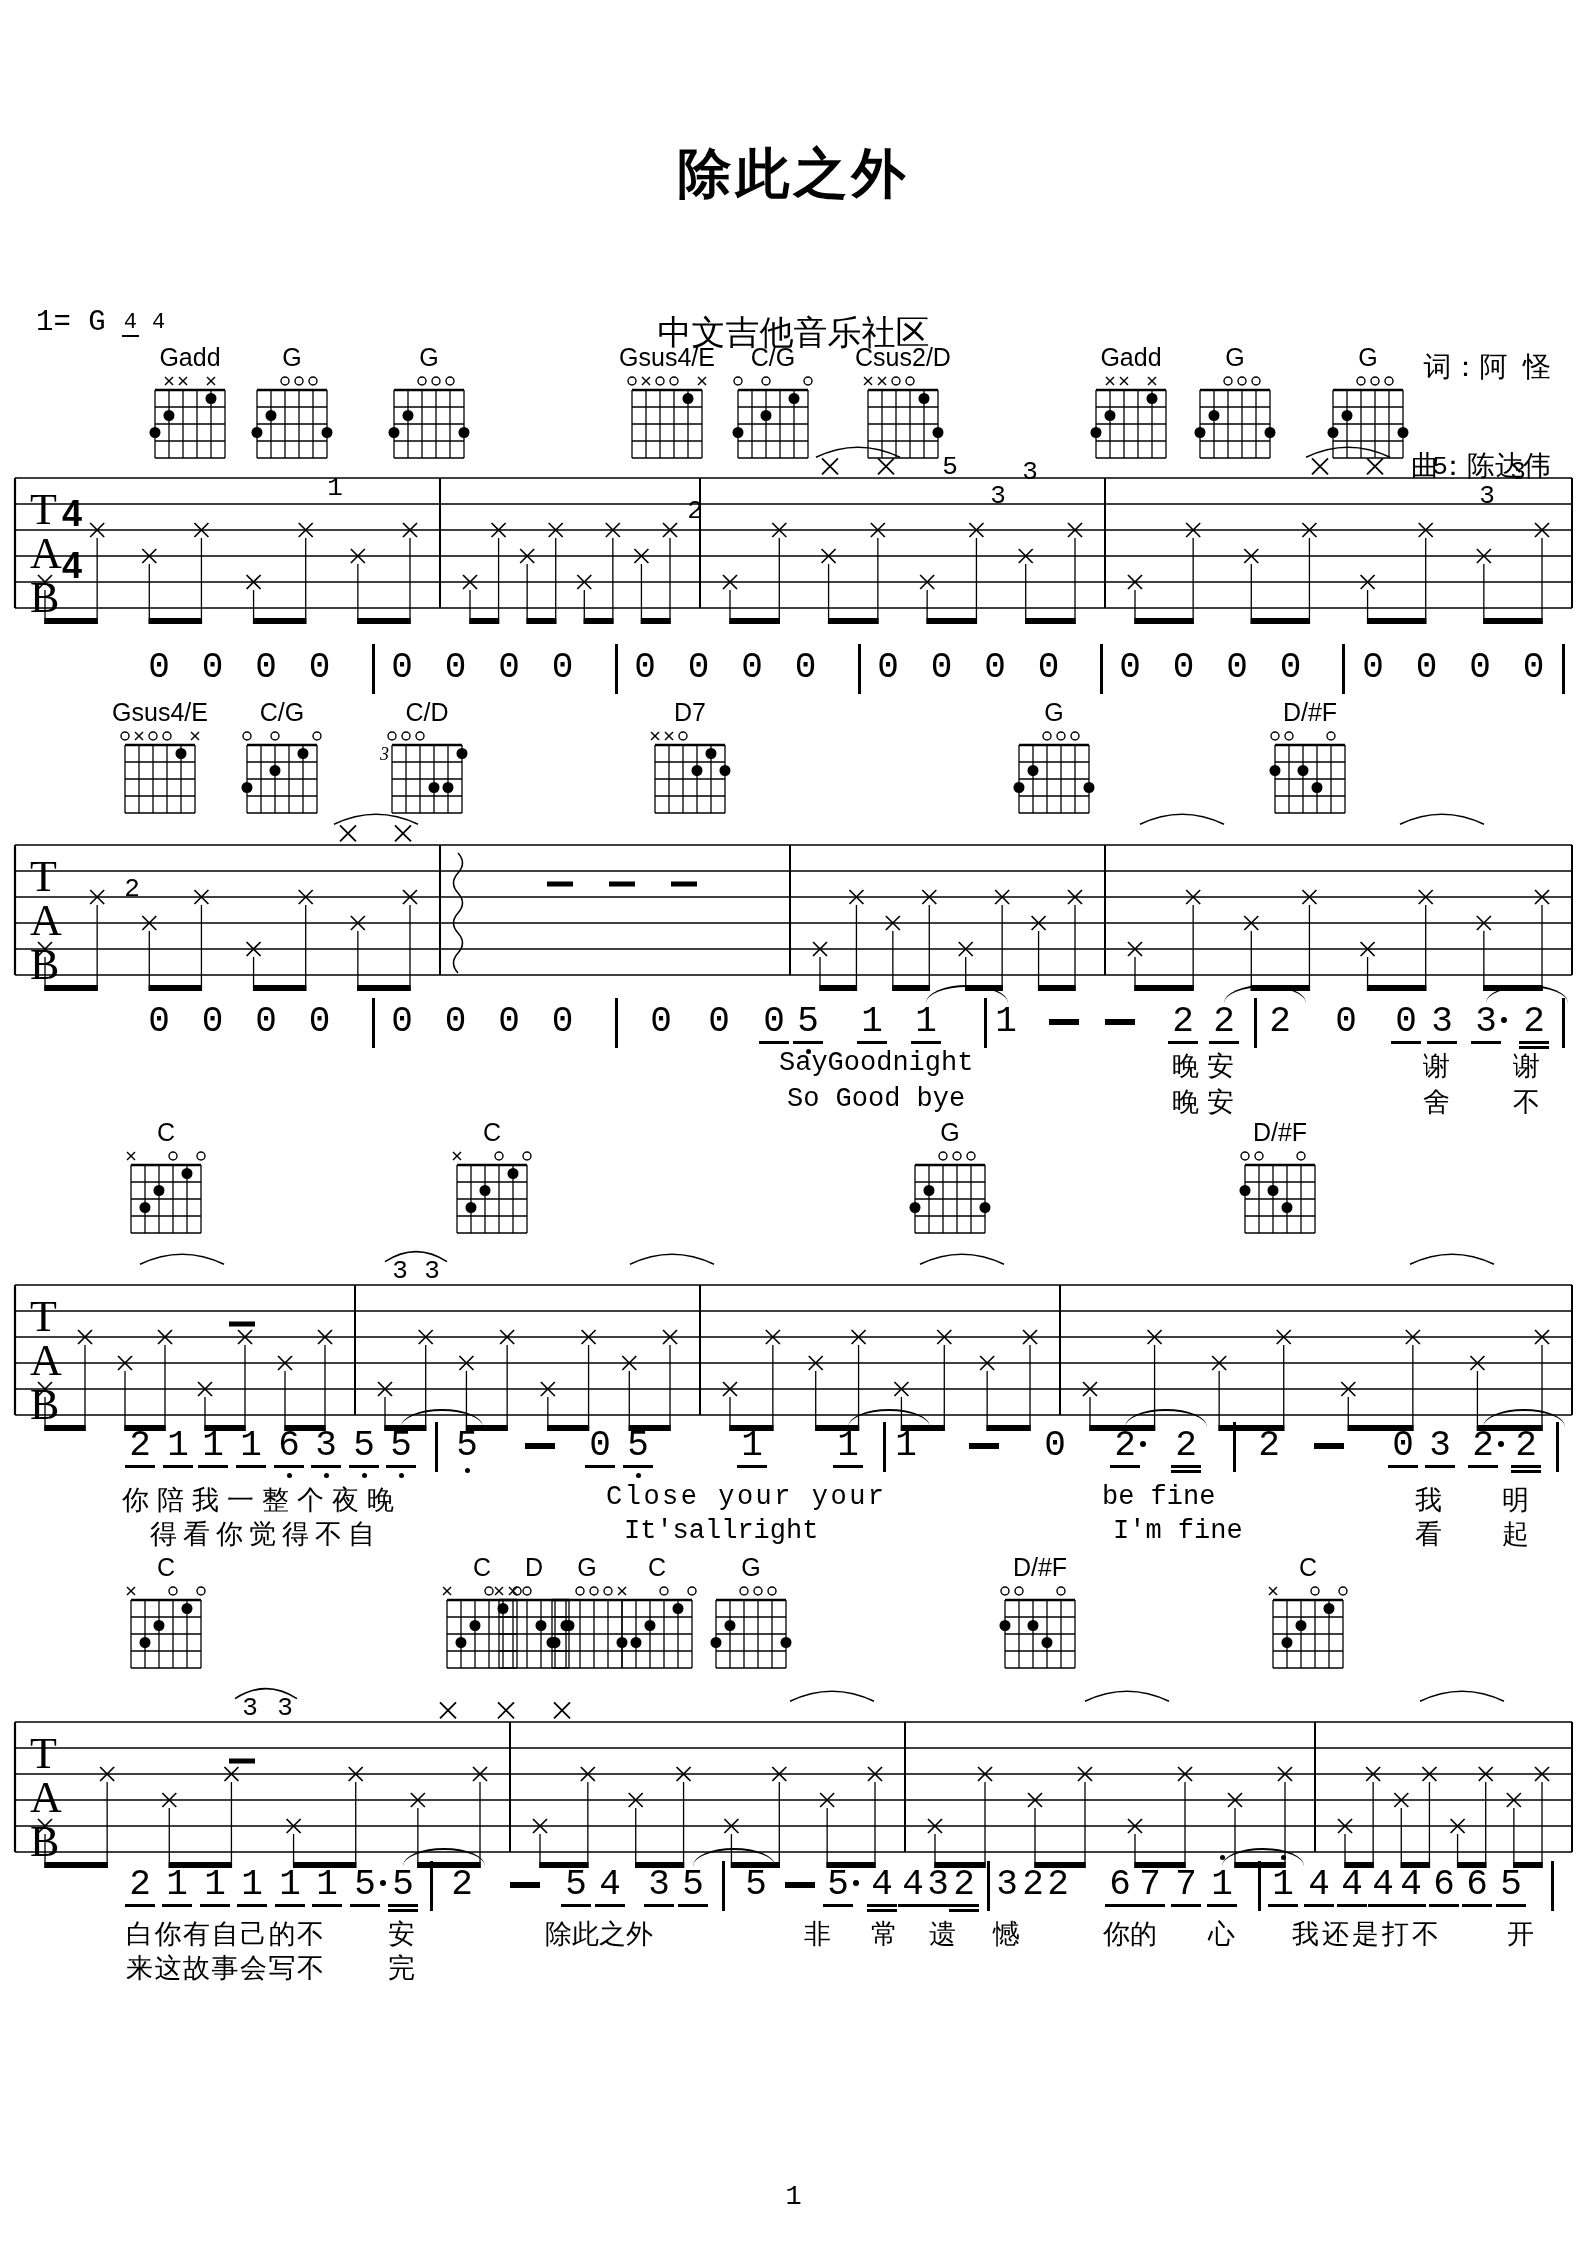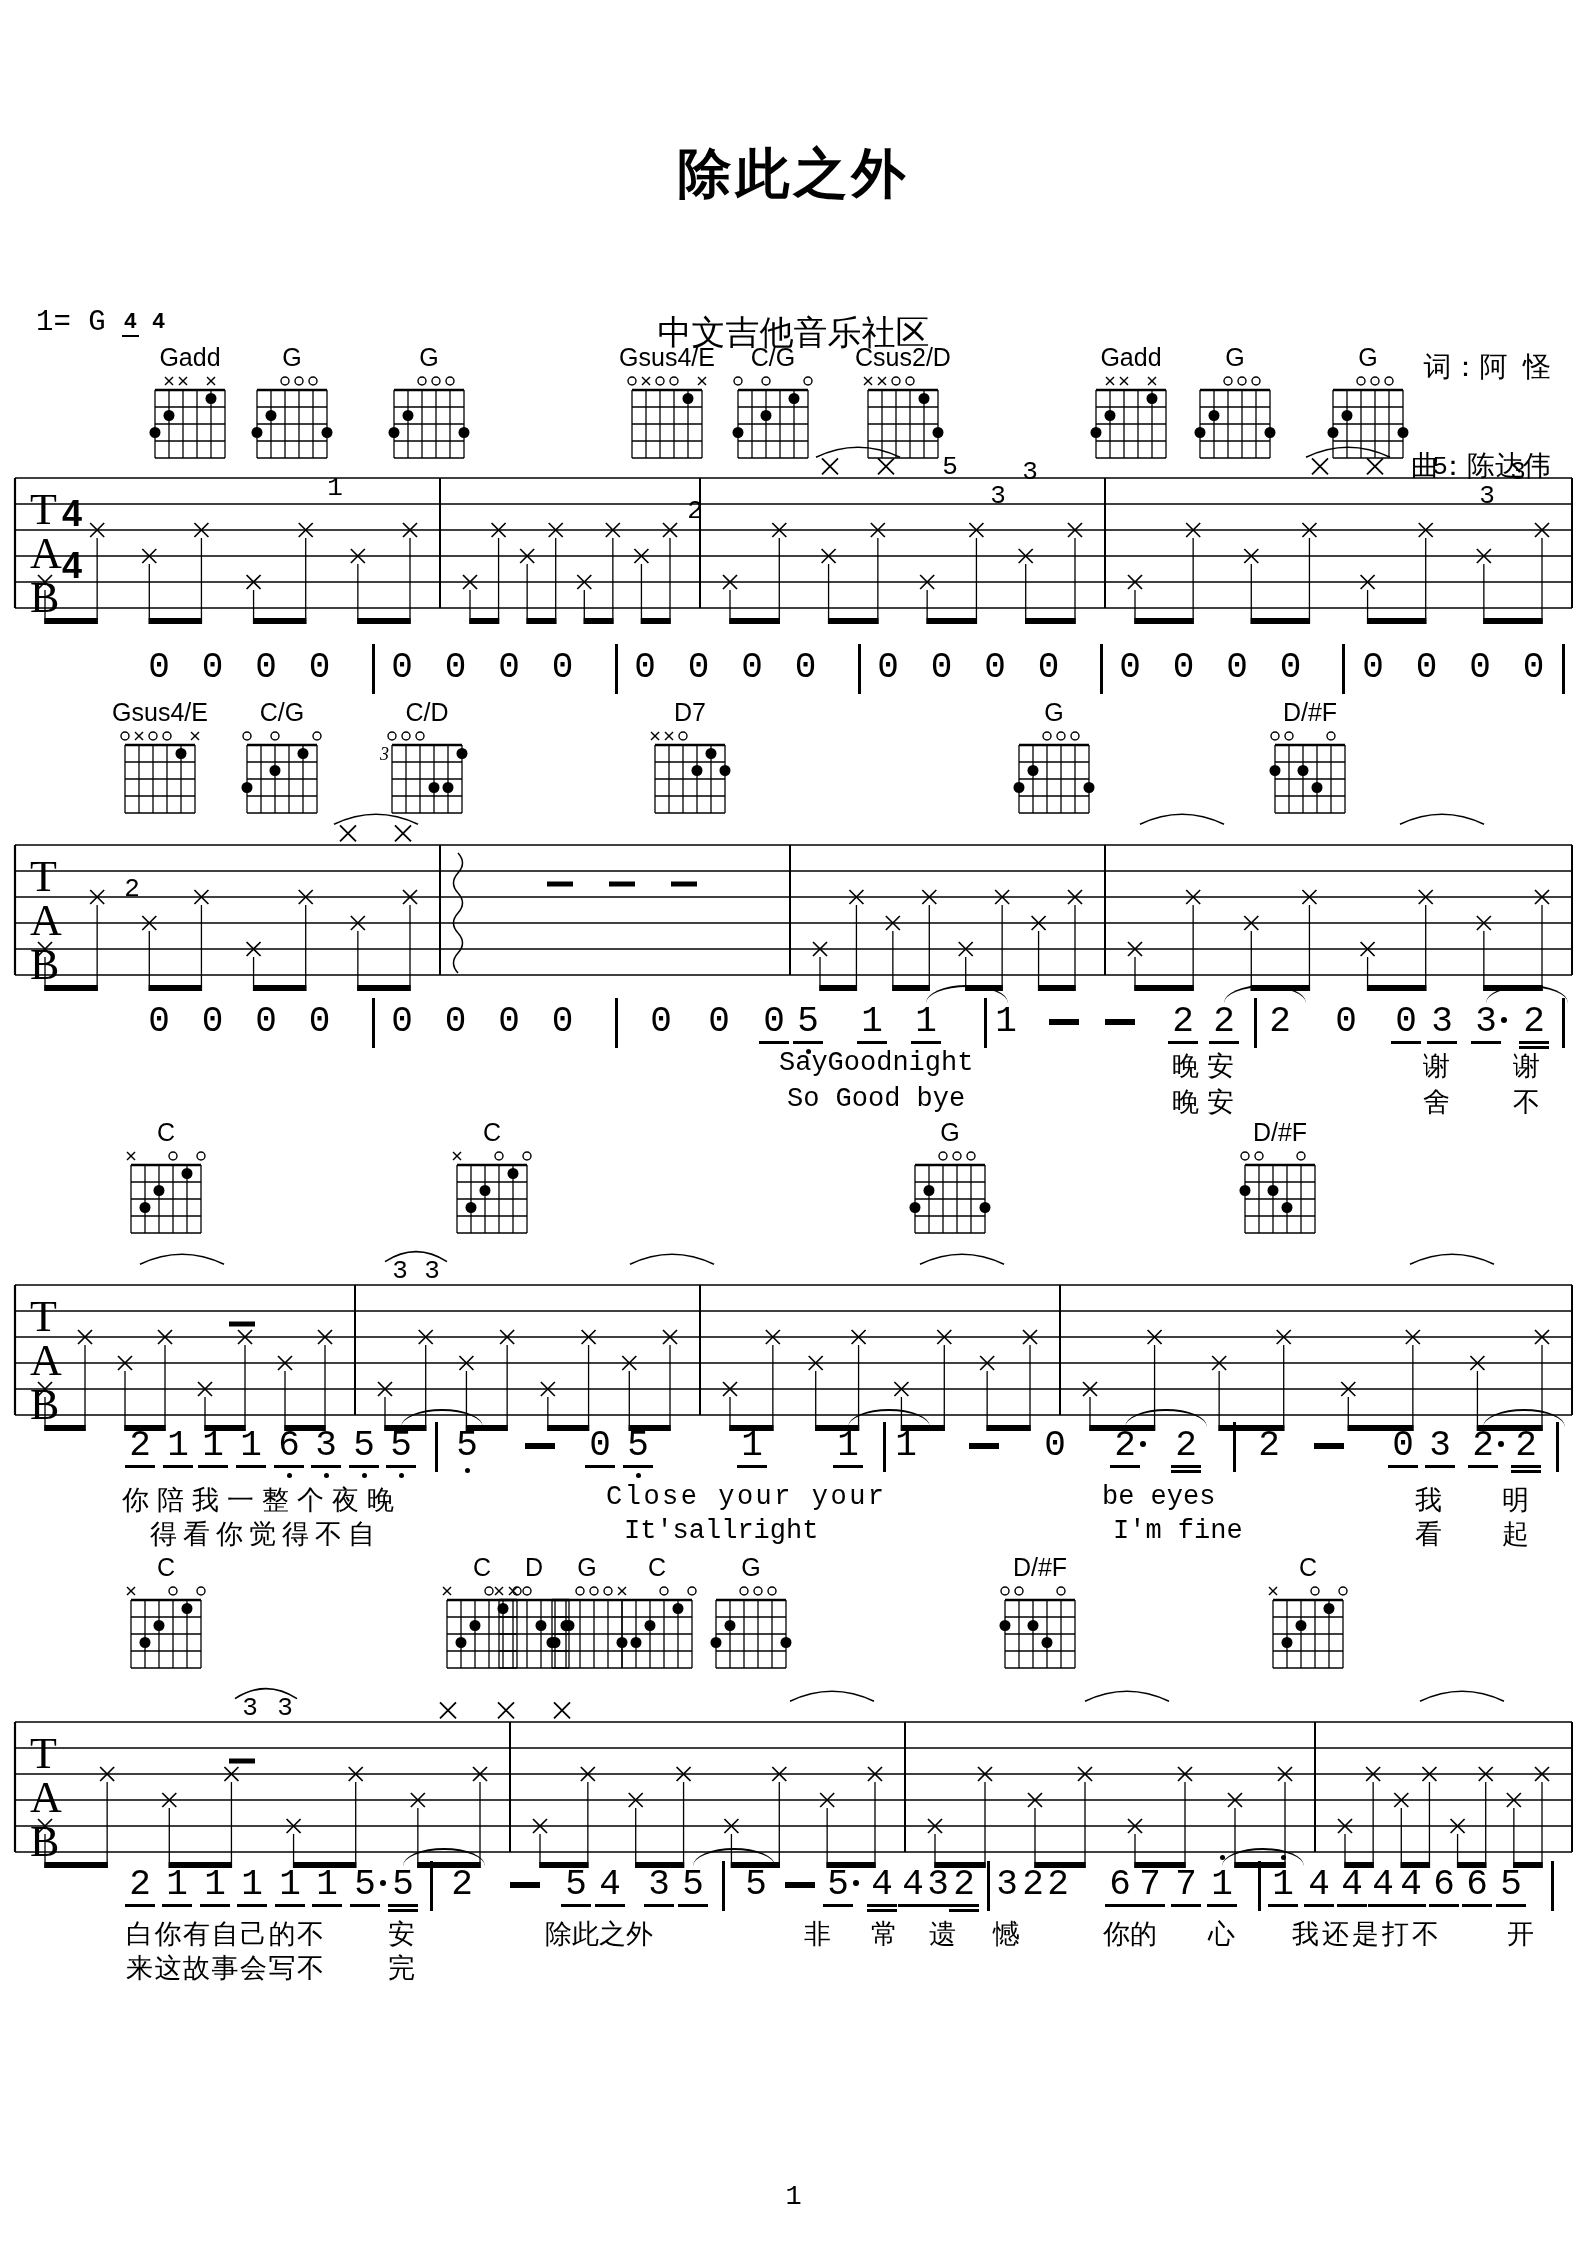--- a/index.html
+++ b/index.html
@@ -4,21 +4,21 @@
 <style>
   html,body{margin:0;padding:0;background:#888}
   .page{position:relative;width:1587px;height:2245px;background:#ffffff;color:#000;
         font-family:"Liberation Sans",sans-serif;overflow:hidden;margin:0 auto}
   .hdr{position:absolute;left:0;width:100%;text-align:center}
   .title{top:138px;font-size:54px;font-weight:600;letter-spacing:4px}
   .artist{top:246px;font-size:34px}
   .source{top:310px;font-size:34px}
   .credits{position:absolute;right:36px;top:284px;text-align:right;font-size:28px;line-height:1.18;white-space:pre}
   .keysig{position:absolute;left:36px;top:306px;font-size:29px;font-family:"Liberation Mono",monospace;display:flex;align-items:center}
-  .ts{display:inline-block;margin-left:16px;font-size:22px;font-weight:bold;line-height:1.08;text-align:center}
+  .ts{display:inline-block;margin-left:16px;font-size:22px;font-weight:normal;line-height:1.08;text-align:center}
   .tsn{border-bottom:2.5px solid #000;padding:0 2px}
   .system{position:absolute;left:0;top:0;width:100%;height:100%}
   .system svg{position:absolute;overflow:visible}
   .chlabel{font-family:"Liberation Sans",sans-serif;font-size:25px}
   .chbase{font-family:"Liberation Serif",serif;font-style:italic;font-size:18px}
   .tabletter{font-family:"Liberation Serif",serif;font-size:44px}
   .tsig{font-family:"Liberation Sans",sans-serif;font-weight:bold;font-size:36px}
   .annd{font-family:"Liberation Mono",monospace;font-size:26px}
   .jline{position:absolute;left:0;width:1587px;height:56px}
   .jt{position:absolute;top:0;width:38px;height:46px;text-align:center}
@@ -1146,21 +1146,21 @@
             <div class="jtie"></div>
           </div>
           <div class="jt" style="left: 1507px;">
             <div class="jchar">2</div>
             <div class="ju" style="top: 41px;"></div>
             <div class="ju" style="top: 46px;"></div>
           </div>
         </div>
         <div class="lyr" style="left: 122px; top: 1482px; letter-spacing: 8px;">你陪我一整个夜晚</div>
         <div class="lyr" style="left: 606px; top: 1482px; letter-spacing: 2.5px;">Close your your</div>
-        <div class="lyr" style="left: 1102px; top: 1482px;">be eyes</div>
+        <div class="lyr" style="left: 1102px; top: 1482px;">be fine</div>
         <div class="lyr" style="left: 1415px; top: 1482px;">我</div>
         <div class="lyr" style="left: 1502px; top: 1482px;">明</div>
         <div class="lyr" style="left: 150px; top: 1516px; letter-spacing: 6px;">得看你觉得不自</div>
         <div class="lyr" style="left: 624px; top: 1516px;">It'sallright</div>
         <div class="lyr" style="left: 1113px; top: 1516px;">I'm fine</div>
         <div class="lyr" style="left: 1415px; top: 1516px;">看</div>
         <div class="lyr" style="left: 1502px; top: 1516px;">起</div>
       </div>
       <div class="system">
         <svg class="chordsvg" width="110" height="120" style="left:111px;top:1556px">

